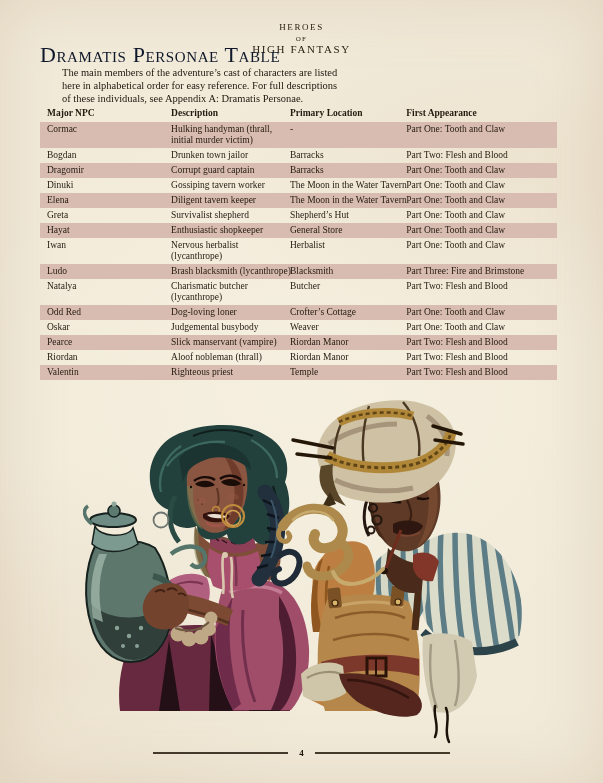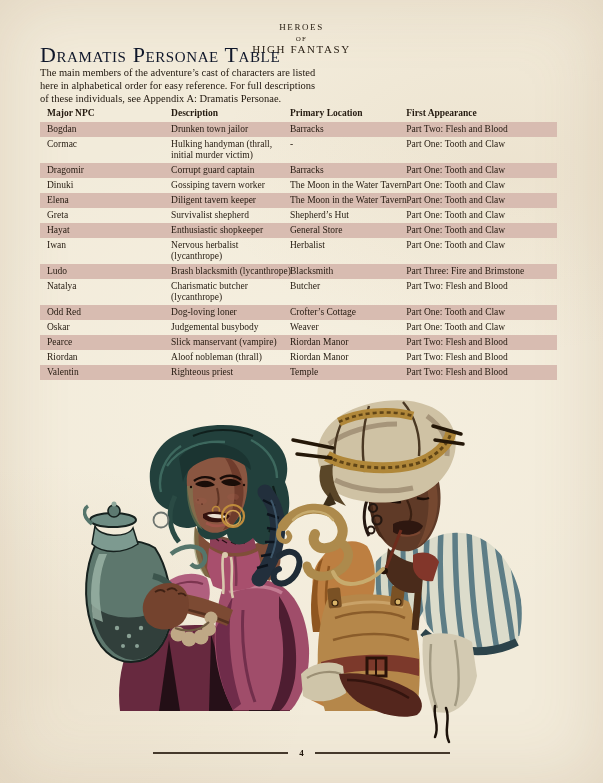--- a/index.html
+++ b/index.html
@@ -18,21 +18,21 @@
   .bh-mid{display:flex;align-items:center;justify-content:center;gap:7px;height:9px;margin-top:1px;flex-direction:column;}
   .bh-of{font-size:7px;letter-spacing:1.2px;}
   .rule{height:1px;background:#2a2014;}
   .rule.l{width:122px;}
   .rule.r{width:135px;}
   .bh-l3{font-size:11px;letter-spacing:1.6px;line-height:11px;margin-top:1px;}
   
   .sec-title{position:absolute;left:40px;top:42px;font-variant:small-caps;
     font-weight:normal;font-size:22px;letter-spacing:0.6px;color:#0f172a;}
   .intro{position:absolute;left:40px;top:67px;width:320px;font-size:10.5px;line-height:12.8px;color:#20170e;}
-  .intro span{display:block;}
+  .intro span{display:block;margin-left:22px;}
   
   .npc-table{position:absolute;left:40px;top:106px;width:517px;border-collapse:collapse;table-layout:fixed;}
   .npc-table th{font-size:9.5px;font-weight:bold;text-align:left;color:#241a10;
     padding:2px 4px 3px 7px;line-height:11px;white-space:nowrap;}
   .npc-table td{font-size:9.5px;vertical-align:top;color:#241a10;
     padding:2px 4px 2px 7px;line-height:11px;white-space:nowrap;overflow:visible;}
   .npc-table tbody tr:nth-child(odd){background:#d8bcb1;}
   .ln{display:block;}
   
   .footer{position:absolute;top:748px;left:0;width:603px;display:flex;align-items:center;justify-content:center;gap:11px;}
@@ -73,36 +73,36 @@
     <thead>
       <tr>
         <th>Major NPC</th>
         <th>Description</th>
         <th>Primary Location</th>
         <th>First Appearance</th>
       </tr>
     </thead>
     <tbody>
       <tr>
+          <td>Cormac</td>
+          <td>
+            <span class="ln">Hulking handyman (thrall,</span>
+            <span class="ln">initial murder victim)</span>
+          </td>
+          <td>-</td>
+          <td>Part One: Tooth and Claw</td>
+        </tr>
+      <tr>
           <td>Bogdan</td>
           <td>
             <span class="ln">Drunken town jailor</span>
             <span class="ln"></span>
           </td>
           <td>Barracks</td>
           <td>Part Two: Flesh and Blood</td>
-        </tr>
-      <tr>
-          <td>Cormac</td>
-          <td>
-            <span class="ln">Hulking handyman (thrall,</span>
-            <span class="ln">initial murder victim)</span>
-          </td>
-          <td>-</td>
-          <td>Part One: Tooth and Claw</td>
         </tr>
       <tr>
           <td>Dragomir</td>
           <td>
             <span class="ln">Corrupt guard captain</span>
             <span class="ln"></span>
           </td>
           <td>Barracks</td>
           <td>Part One: Tooth and Claw</td>
         </tr>

